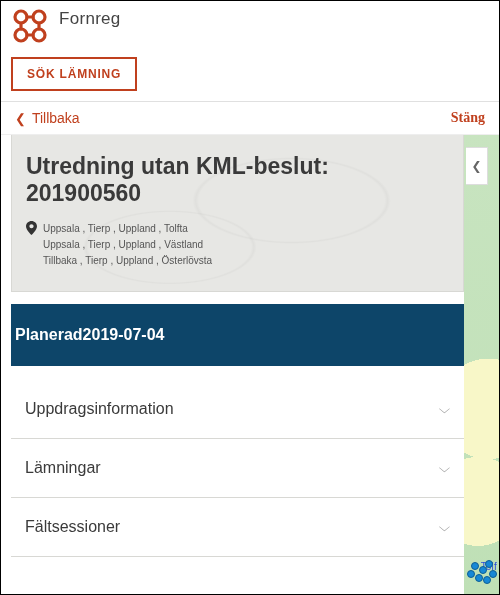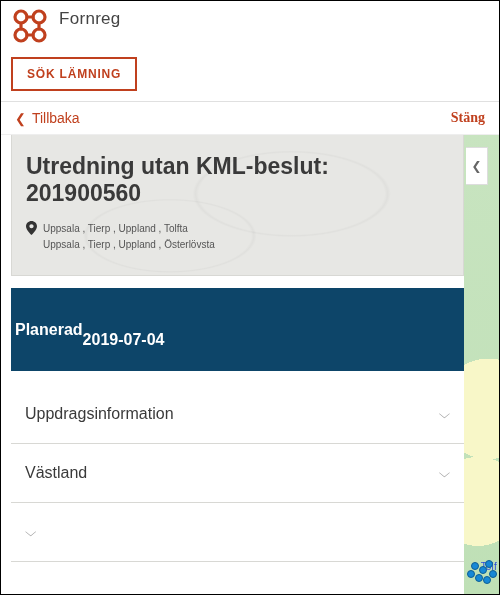--- a/index.html
+++ b/index.html
@@ -39,21 +39,21 @@
       linear-gradient(#e7e7e4,#e7e7e4);
     border:1px solid #d8d8d4; border-top:none;
     position:relative;
   }
   .title-block h2 { font-size:23px; color:#3a3a3a; font-weight:600; margin-bottom:14px; }
   .loc-row { display:flex; gap:6px; align-items:flex-start; }
   .loc-lines { font-size:10px; color:#555; line-height:1.6; }
   .collapse-toggle { position:absolute; right:-25px; top:12px; width:22px; height:38px; background:#fff; border:1px solid #ddd; border-left:none; display:flex; align-items:center; justify-content:center; cursor:pointer; }
   .status-bar { background:#0d4569; color:#fff; display:flex; justify-content:flex-start; align-items:center; padding:22px 4px; margin-top:12px; }
   .status-bar .left { font-size:16px; font-weight:600; }
-  .status-bar .right { font-size:16px; font-weight:600;margin-top:21px; }
+  .status-bar .right { font-size:16px; font-weight:600; }
   .accordion { margin-top:14px; }
   .acc-item { border-bottom:1px solid #d8d8d4; padding:20px 14px; display:flex; justify-content:space-between; align-items:flex-end; cursor:pointer; }
   .acc-item .label { font-size:16px; color:#3a3a3a; }
   .chev-down { color:#9a9a9a; font-size:15px; transform: scaleY(0.8); }
 </style>
 </head>
 <body>
 
 <div class="frame">
   <div class="map-bg">
@@ -104,40 +104,42 @@
 
   <div class="panel-wrap">
     <div class="title-block">
       <h2>Utredning utan KML-beslut: 201900560</h2>
       <div class="loc-row">
         <svg width="11" height="14" viewBox="0 0 11 14">
           <path d="M5.5 0C2.5 0 0 2.3 0 5.2 0 9 5.5 14 5.5 14S11 9 11 5.2C11 2.3 8.5 0 5.5 0zm0 7.2c-1.2 0-2.1-.9-2.1-2s.9-2 2.1-2 2.1.9 2.1 2-.9 2-2.1 2z" fill="#333"></path>
         </svg>
         <div class="loc-lines">
           <div>Uppsala , Tierp , Uppland , Tolfta</div>
-          <div>Uppsala , Tierp , Uppland , Österlövsta</div>
+          <div>Uppsala , Tierp , Uppland , Västland</div>
+          <div>Tillbaka , Tierp , Uppland , Österlövsta</div>
         </div>
       </div>
       <div class="collapse-toggle">
         <span style="color:#666;font-size:12px;">❮</span>
       </div>
     </div>
 
     <div class="status-bar">
       <span class="left">Planerad</span>
       <span class="right">2019-07-04</span>
     </div>
 
     <div class="accordion">
       <div class="acc-item">
         <span class="label">Uppdragsinformation</span>
         <span class="chev-down">⌵</span>
       </div>
       <div class="acc-item">
-        <span class="label">Västland</span>
+        <span class="label">Lämningar</span>
         <span class="chev-down">⌵</span>
       </div>
       <div class="acc-item">
+        <span class="label">Fältsessioner</span>
         <span class="chev-down">⌵</span>
       </div>
     </div>
   </div>
 </div>
 
 </body></html>

